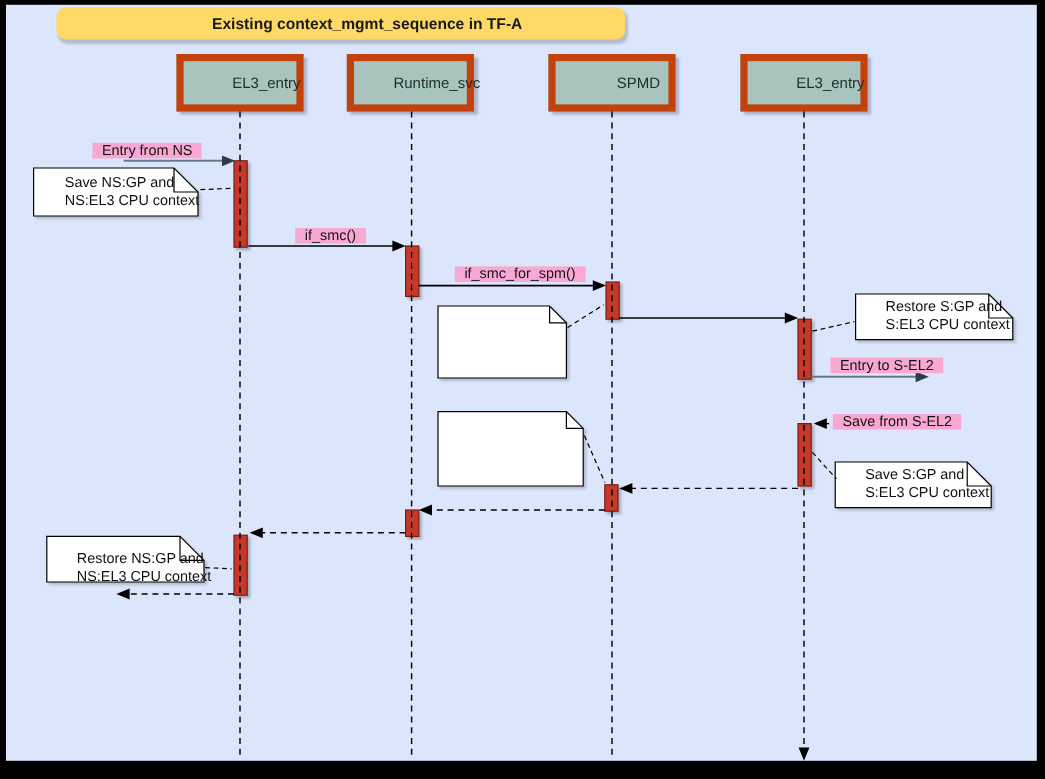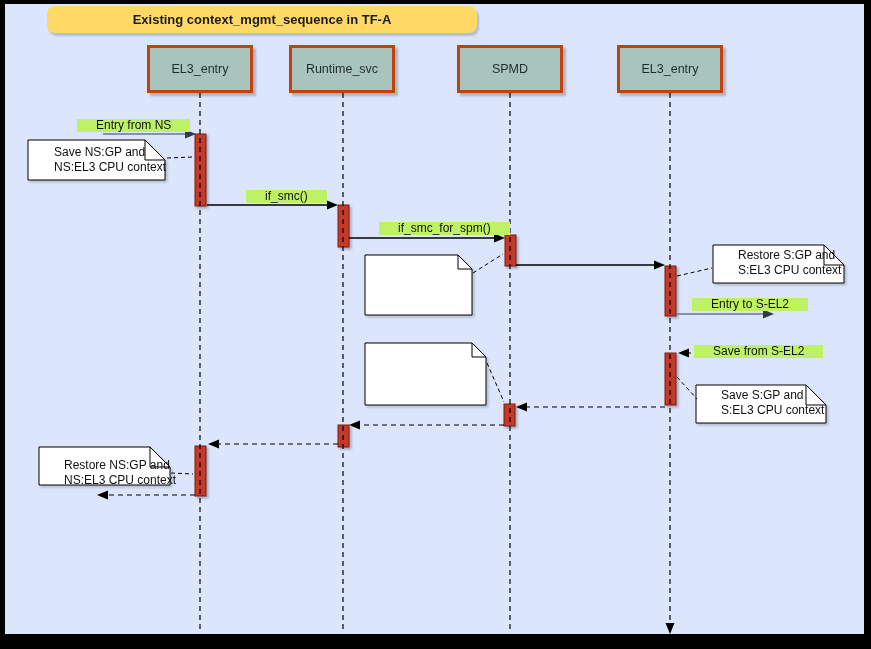--- a/index.html
+++ b/index.html
@@ -1,37 +1,37 @@
 <!DOCTYPE html>
 <html><head>
 <meta charset="utf-8">
 <style>
   html,body{margin:0;padding:0;background:#888;}
   #frame{
     position:relative;width:871px;height:649px;background:#000;overflow:hidden;
     font-family:"Liberation Sans",sans-serif;
   }
   #panel{position:absolute;left:5px;top:4px;width:859px;height:630px;background:#dbe5fb;}
-  .abs{position:absolute;}
+  .abs{position:absolute;padding-left:44px;}
   #title{
     left:47px;top:6px;width:430px;height:27px;background:#ffd966;border-radius:8px;
     display:flex;align-items:center;justify-content:center;
     font-size:13px;font-weight:bold;color:#1a1a1a;
     box-shadow:2px 3px 2px rgba(0,0,0,0.18);
   }
   .head{
-    top:45px;width:106px;height:48px;background:#a9c4bd;border:3px solid #c2410c;
+    top:45px;width:106px;height:48px;background:#a9c4bd;border:6px solid #c2410c;
     display:flex;align-items:center;justify-content:center;
     font-size:12.5px;color:#1f2d2b;box-shadow:3px 3px 2px rgba(0,0,0,0.22);
     box-sizing:border-box;
   }
   #svgLayer{position:absolute;left:0;top:0;width:871px;height:649px;}
   .msg-label{
-    position:absolute;font-size:12px;color:#111;background:#bef264;
-    padding:0 19px;line-height:13px;white-space:nowrap;
+    position:absolute;font-size:12px;color:#111;background:#f9a8d4;
+    padding:0 8px;line-height:13px;white-space:nowrap;
   }
   .note-text{
     position:absolute;font-size:12px;line-height:15px;color:#111;
     white-space:pre-line;
     margin-left:21px;
   }
   .note-shape{filter:drop-shadow(2px 2px 1px rgba(0,0,0,0.18));}
   .act{filter:drop-shadow(2px 2px 1px rgba(0,0,0,0.25));}
 </style>
 </head>

